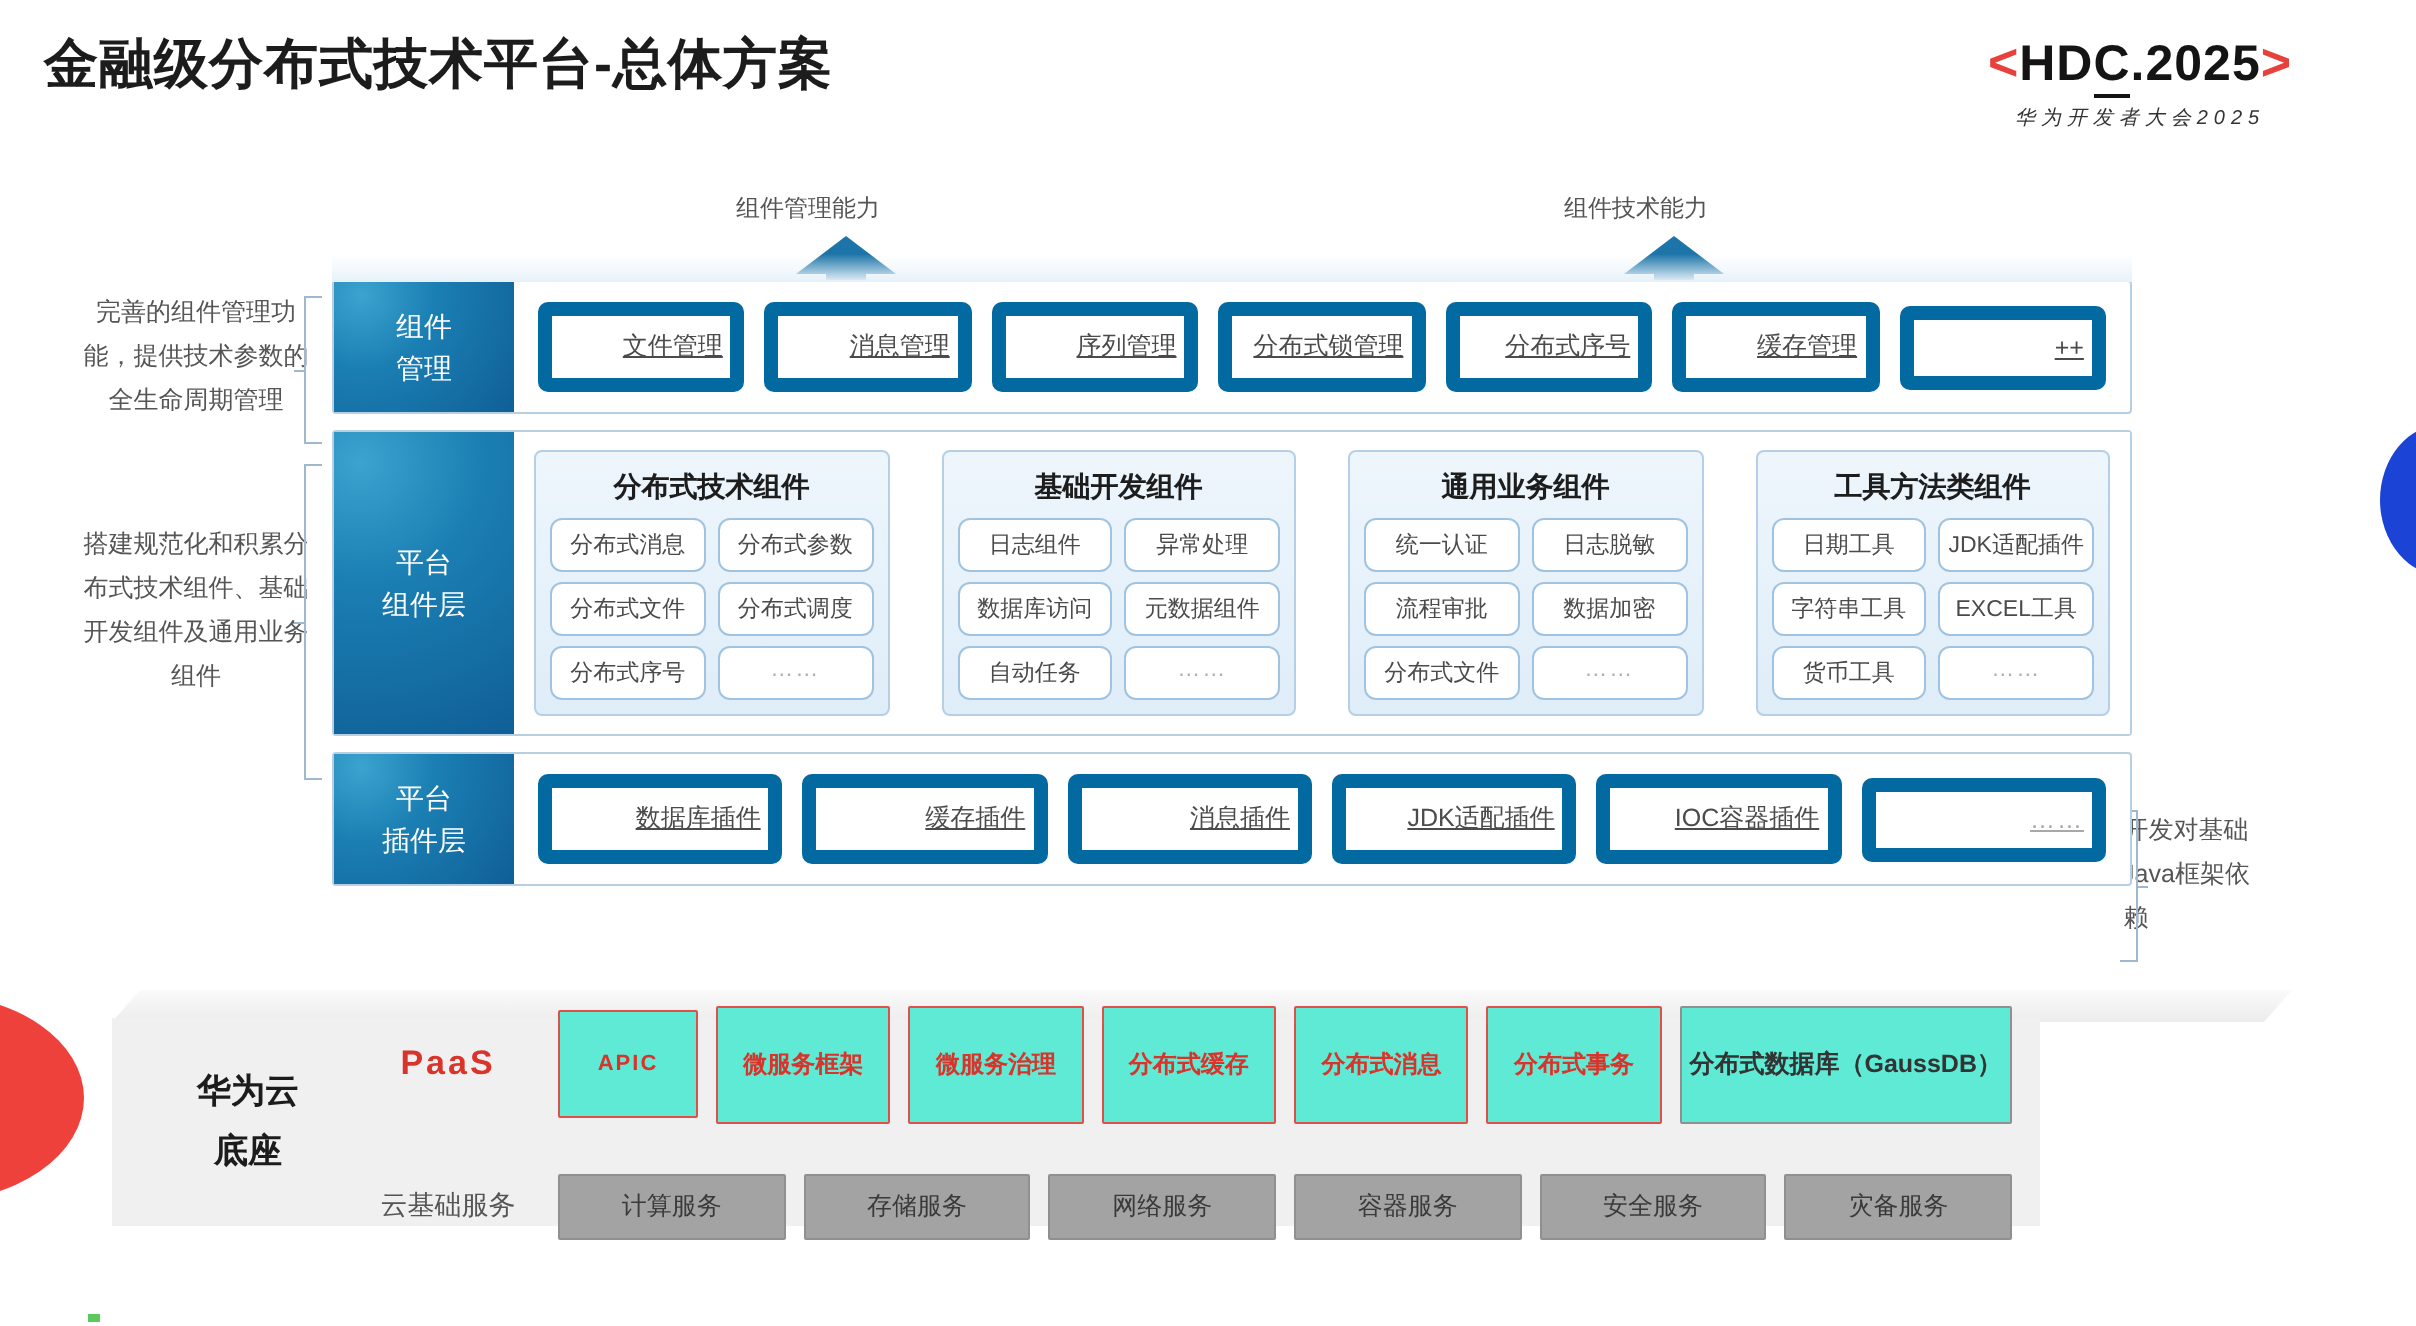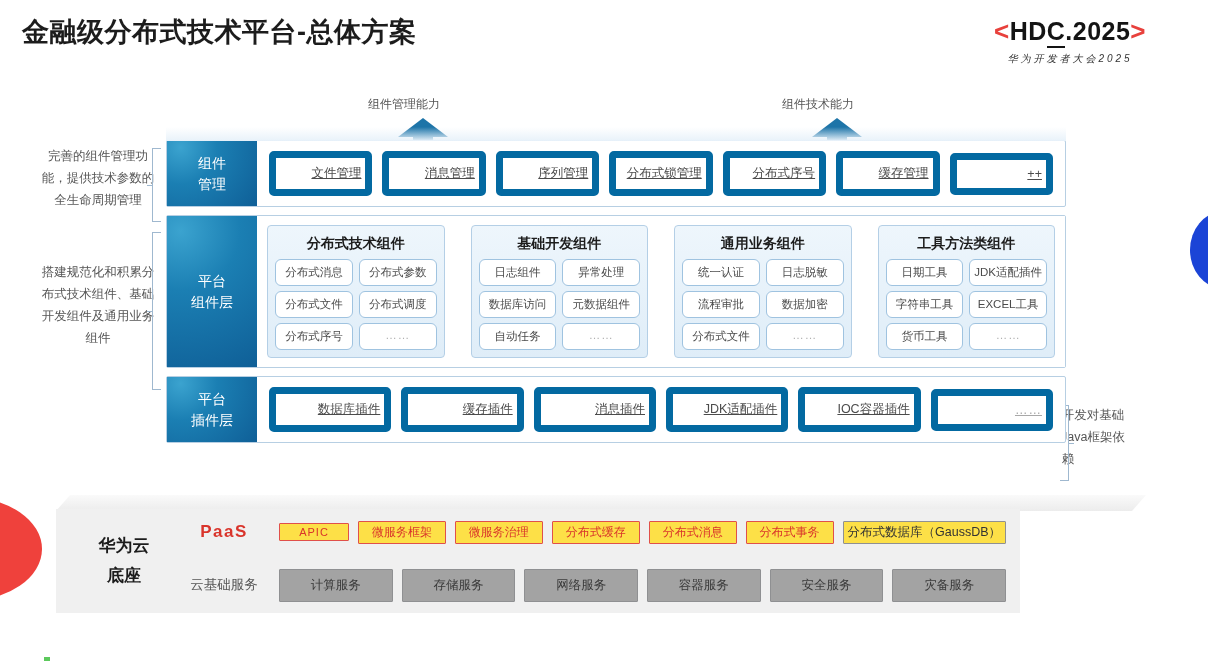--- a/index.html
+++ b/index.html
@@ -120,22 +120,22 @@
   .base-title{
     flex:0 0 108px;text-align:center;font-size:17px;font-weight:bold;color:#1c1c1c;line-height:1.75;
   }
   .base-rows{flex:1;display:flex;flex-direction:column;gap:25px;}
   .base-row{display:flex;align-items:center;gap:9px;}
   .row-tag{flex:0 0 92px;text-align:center;white-space:nowrap;}
   .row-tag.paas{font-size:17px;font-weight:bold;color:#d9342b;letter-spacing:1.5px;}
   .row-tag.cloud{font-size:13.5px;color:#555;}
   .pchip{
     text-align:center;font-size:12px;color:#d9342b;
-    background:#fde047;border:1.5px solid #e0504a;border-radius:1px;
-    padding:2px 4px;white-space:nowrap;
+    background:#5eead4;border:1.5px solid #e0504a;border-radius:1px;
+    padding:20px 4px;white-space:nowrap;font-weight:bold;
   }
   .pchip.apic{flex:0 0 60px;font-size:11px;letter-spacing:1px;}
   .pchip.grow{flex:1;}
   .pchip.db{
     flex:1.55;color:#333;border:1.5px solid #8f9092;font-size:12.5px;
   }
   .cchip{
     flex:1;text-align:center;font-size:12.5px;color:#3a3a3a;
     background:#a3a3a3;border:1px solid #8f9092;border-radius:1px;
     padding:7px 4px;white-space:nowrap;

